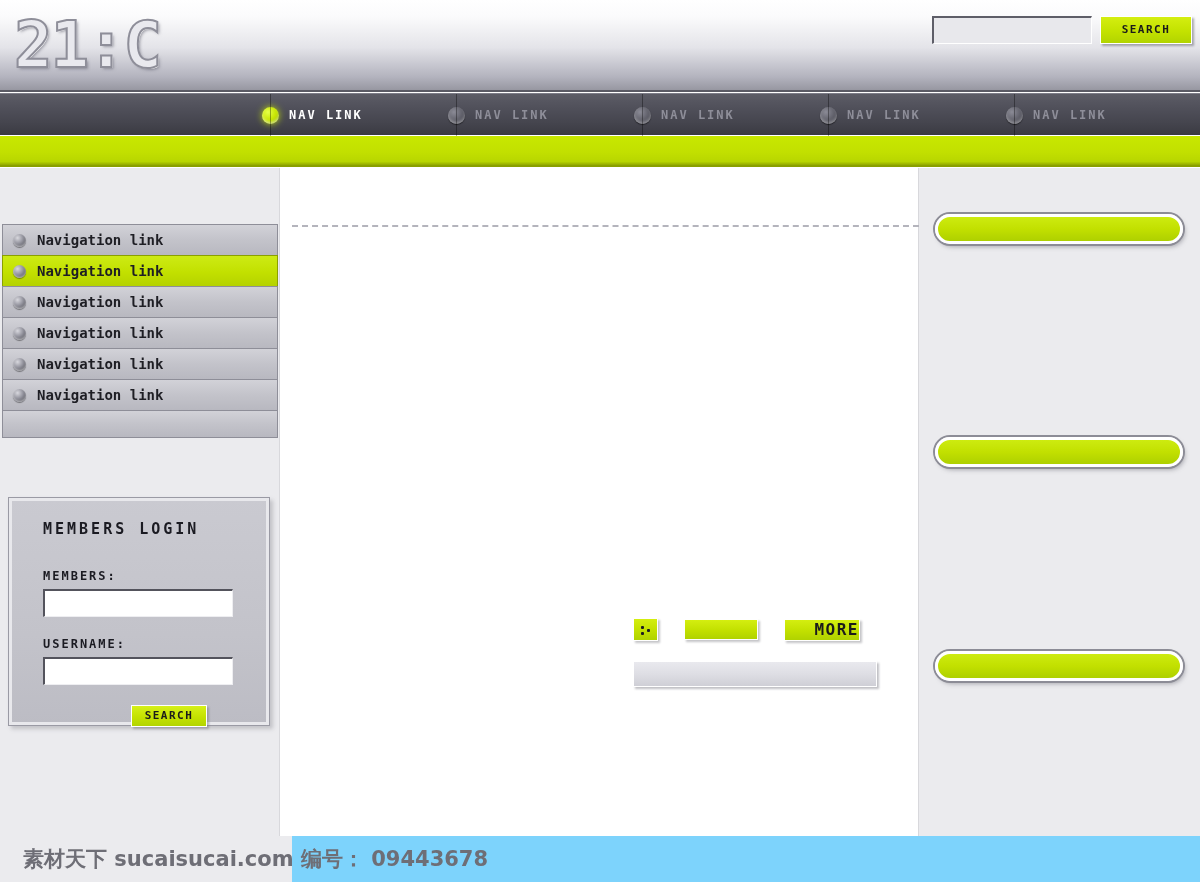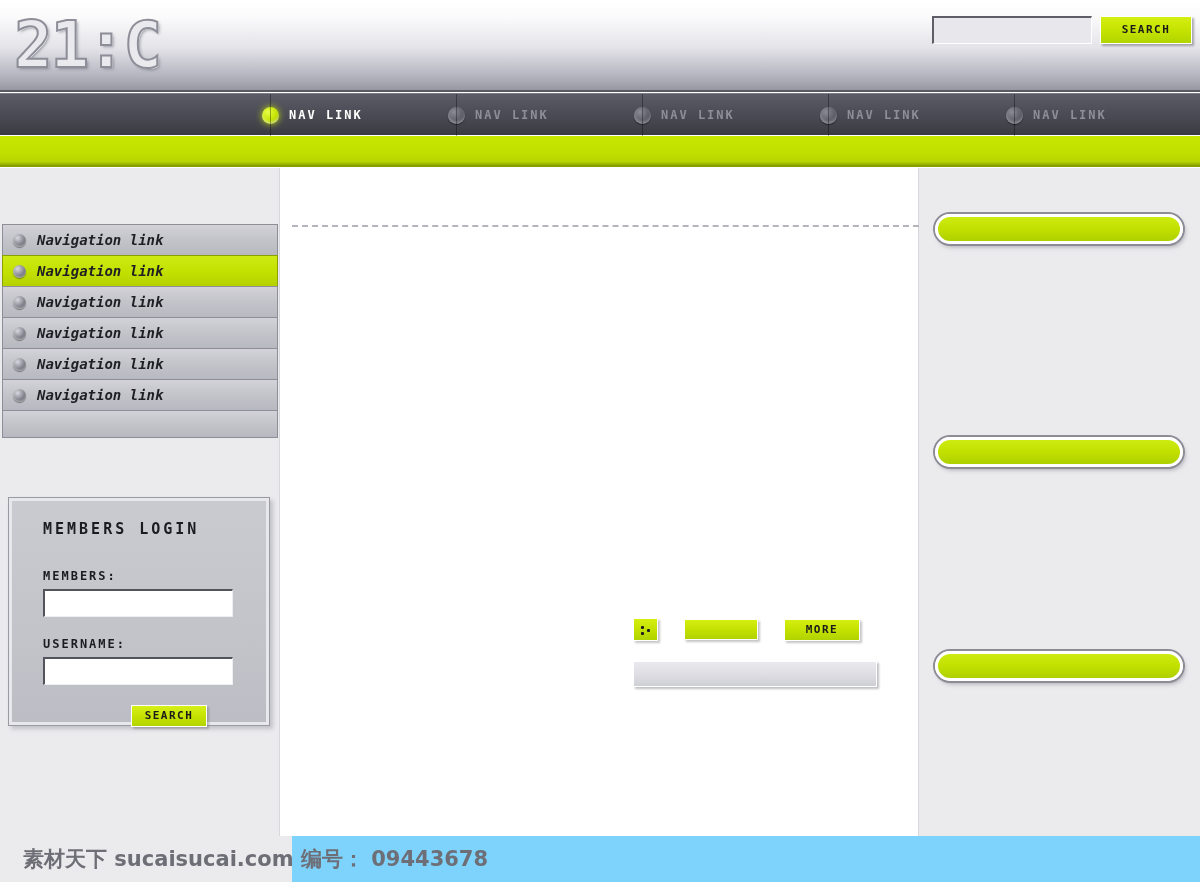--- a/index.html
+++ b/index.html
@@ -130,21 +130,20 @@
   .side-bullet {
     width:13px; height:13px; border-radius:50%;
     background:radial-gradient(circle at 35% 30%, #d8d8de 0%, #9a9aa4 40%, #3c3c44 100%);
     box-shadow:inset 0 -1px 2px rgba(255,255,255,.5), 0 1px 1px rgba(0,0,0,.4);
     flex:0 0 auto;
   }
   .side-label {
     font-family:"DejaVu Sans Mono", monospace;
     font-size:14px; font-weight:bold; color:#1e1e24;
     letter-spacing:0px;
-    font-style:italic;
   }
   .side-item-empty { height:28px; }
 
   
   .login-box {
     position:absolute; left:8px; top:329px; width:262px; height:229px;
     background:linear-gradient(180deg,#cacad1 0%,#c3c3ca 60%,#bcbcc4 100%);
     border:1px solid #9a9aa4;
     box-shadow: inset 0 0 0 3px #e8e8ec, 3px 3px 4px rgba(120,120,130,.35);
     padding:22px 26px 14px 34px;
@@ -202,22 +201,22 @@
     width:74px; height:21px;
     background:linear-gradient(180deg,#d4ee10 0%,#c2e000 55%,#b0d200 100%);
     border:1px solid #ffffff; box-shadow:2px 2px 2px rgba(110,110,120,.4);
     cursor:pointer;
   }
   .more-btn {
     width:76px; height:22px;
     background:linear-gradient(180deg,#d4ee10 0%,#c2e000 55%,#b0d200 100%);
     border:1px solid #ffffff; box-shadow:2px 2px 2px rgba(110,110,120,.4);
     font-family:"DejaVu Sans Mono", monospace;
-    font-size:11px; font-weight:bold; letter-spacing:1.5px; color:#1b1b1b;
-    text-align:center; line-height:20px; cursor:pointer;
+    font-size:16px; font-weight:bold; letter-spacing:1.5px; color:#1b1b1b;
+    text-align:right; line-height:20px; cursor:pointer;
   }
   .content-bar {
     position:absolute; left:353px; top:493px; width:244px; height:26px;
     background:linear-gradient(180deg,#e9e9ee 0%,#dedee4 50%,#cfcfd6 100%);
     border:1px solid #ffffff;
     box-shadow:2px 2px 2px rgba(115,115,125,.45);
   }
 
   
   .pill {

